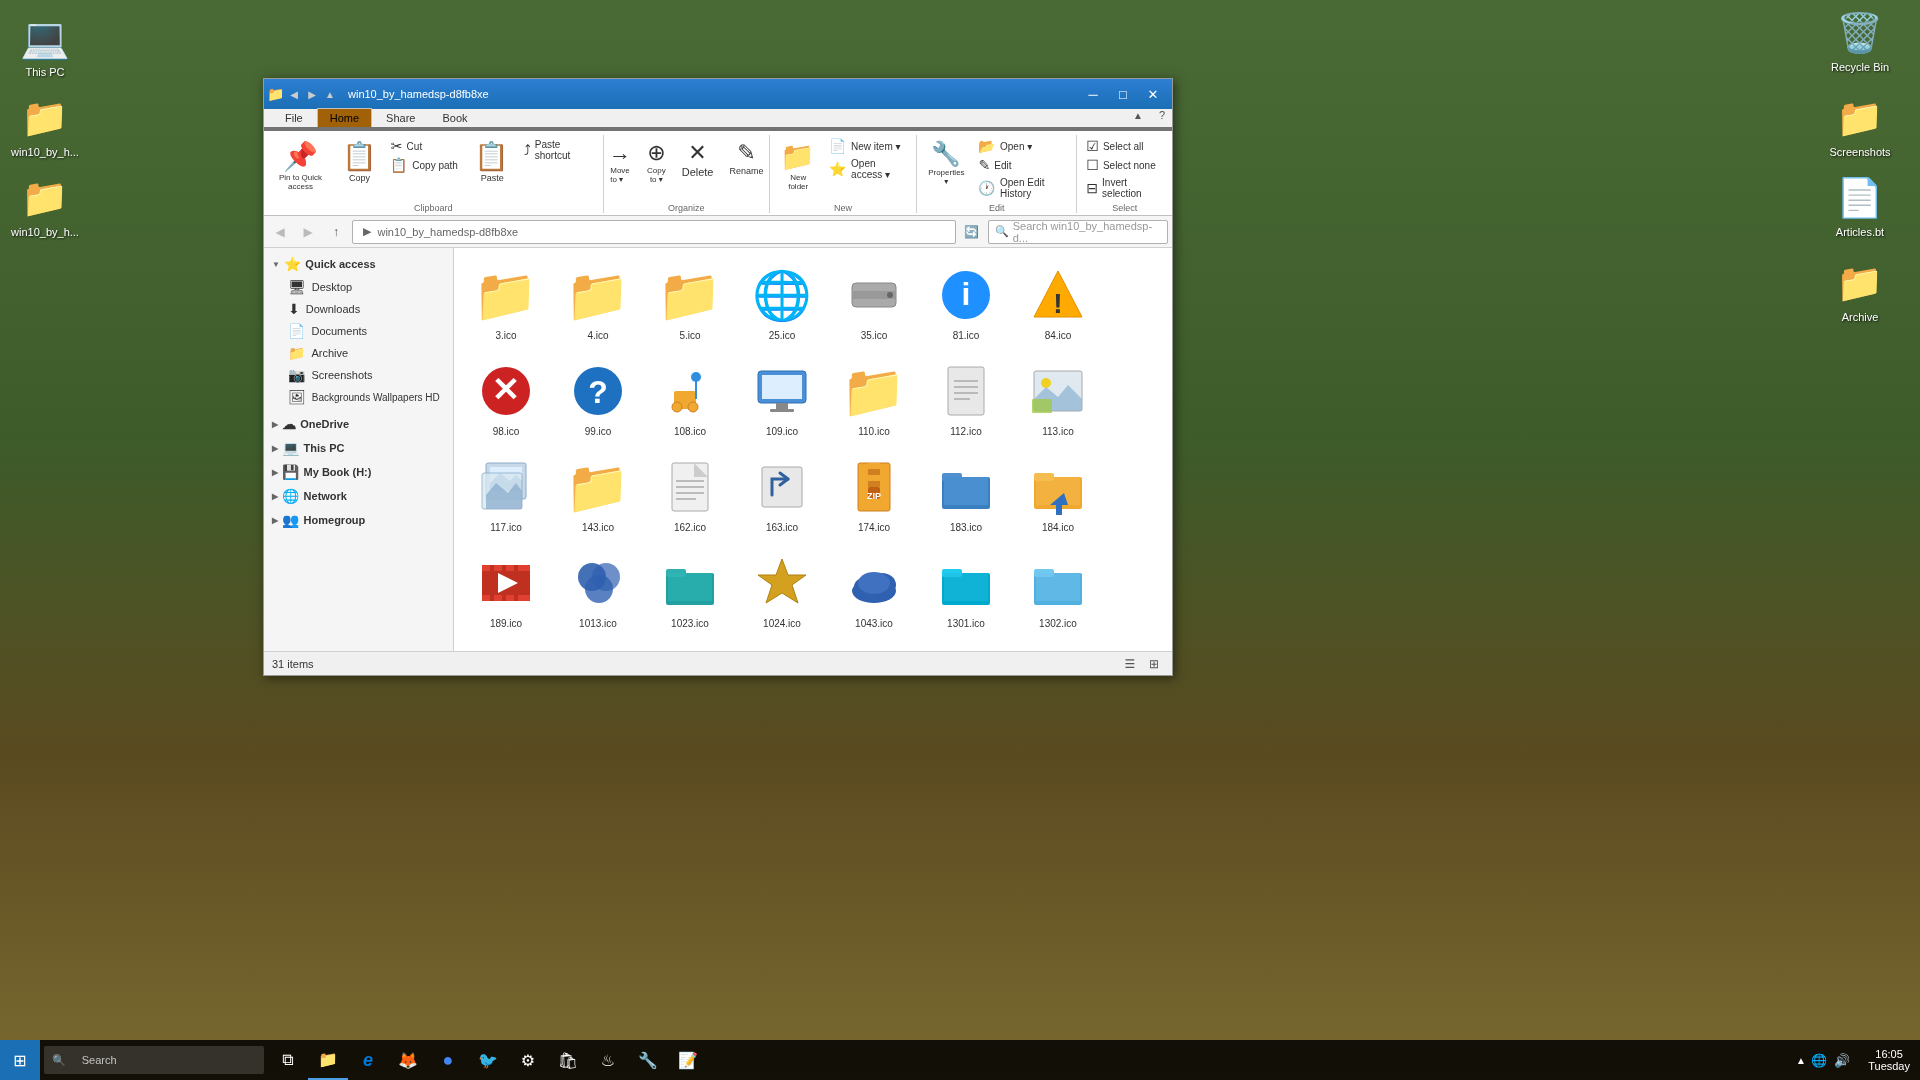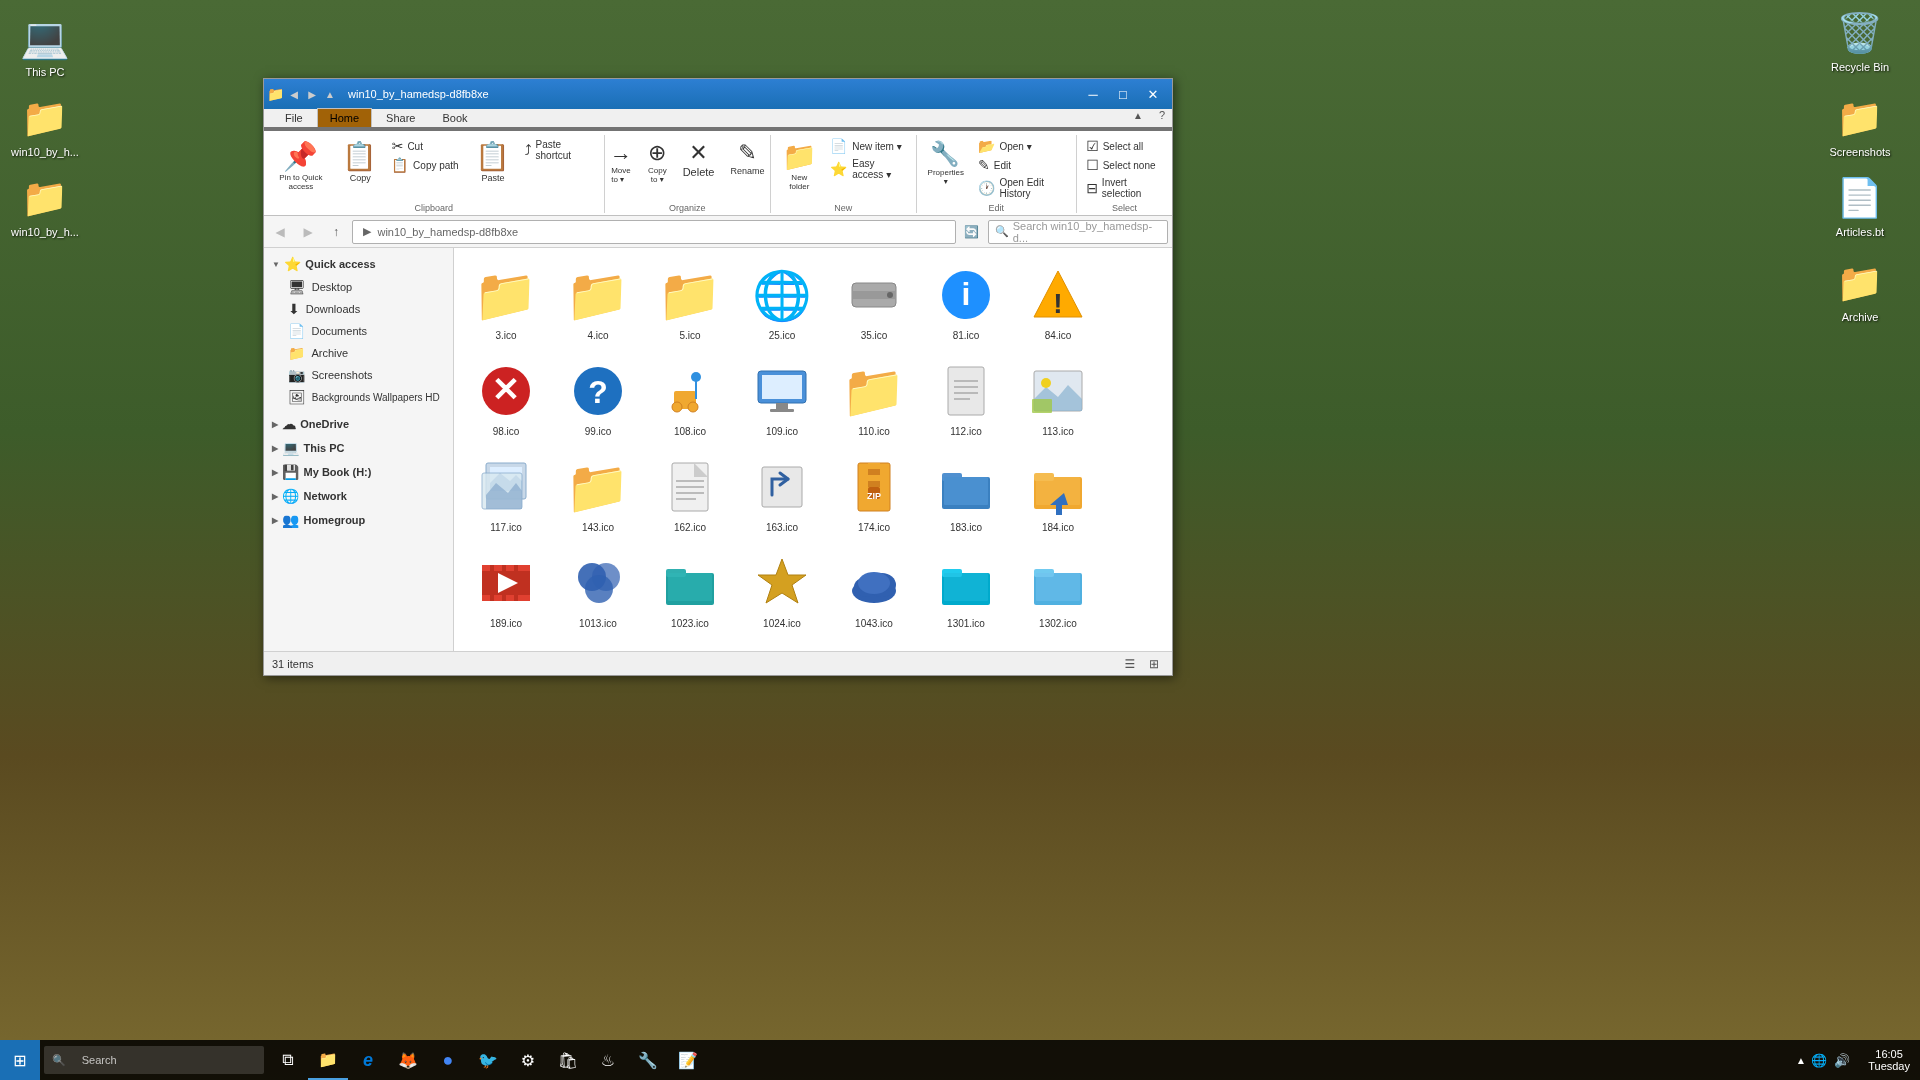--- a/index.html
+++ b/index.html
@@ -590,21 +590,21 @@
             <span class="btn-icon">📁</span>
             <span style="font-size:8px;text-align:center;">New<br>folder</span>
           </div>
           <div style="display:flex;flex-direction:column;gap:1px;padding-top:2px;">
             <div class="ribbon-btn small">
               <span class="btn-icon">📄</span>
               <span>New item ▾</span>
             </div>
             <div class="ribbon-btn small">
               <span class="btn-icon">⭐</span>
-              <span>Easy access ▾</span>
+              <span>Open access ▾</span>
             </div>
           </div>
         </div>
         <div class="ribbon-group-label">New</div>
       </div>
 
       <div class="ribbon-group">
         <div class="ribbon-group-content">
           <div class="ribbon-btn-large">
             <span class="btn-icon" style="font-size:24px;">🔧</span>

